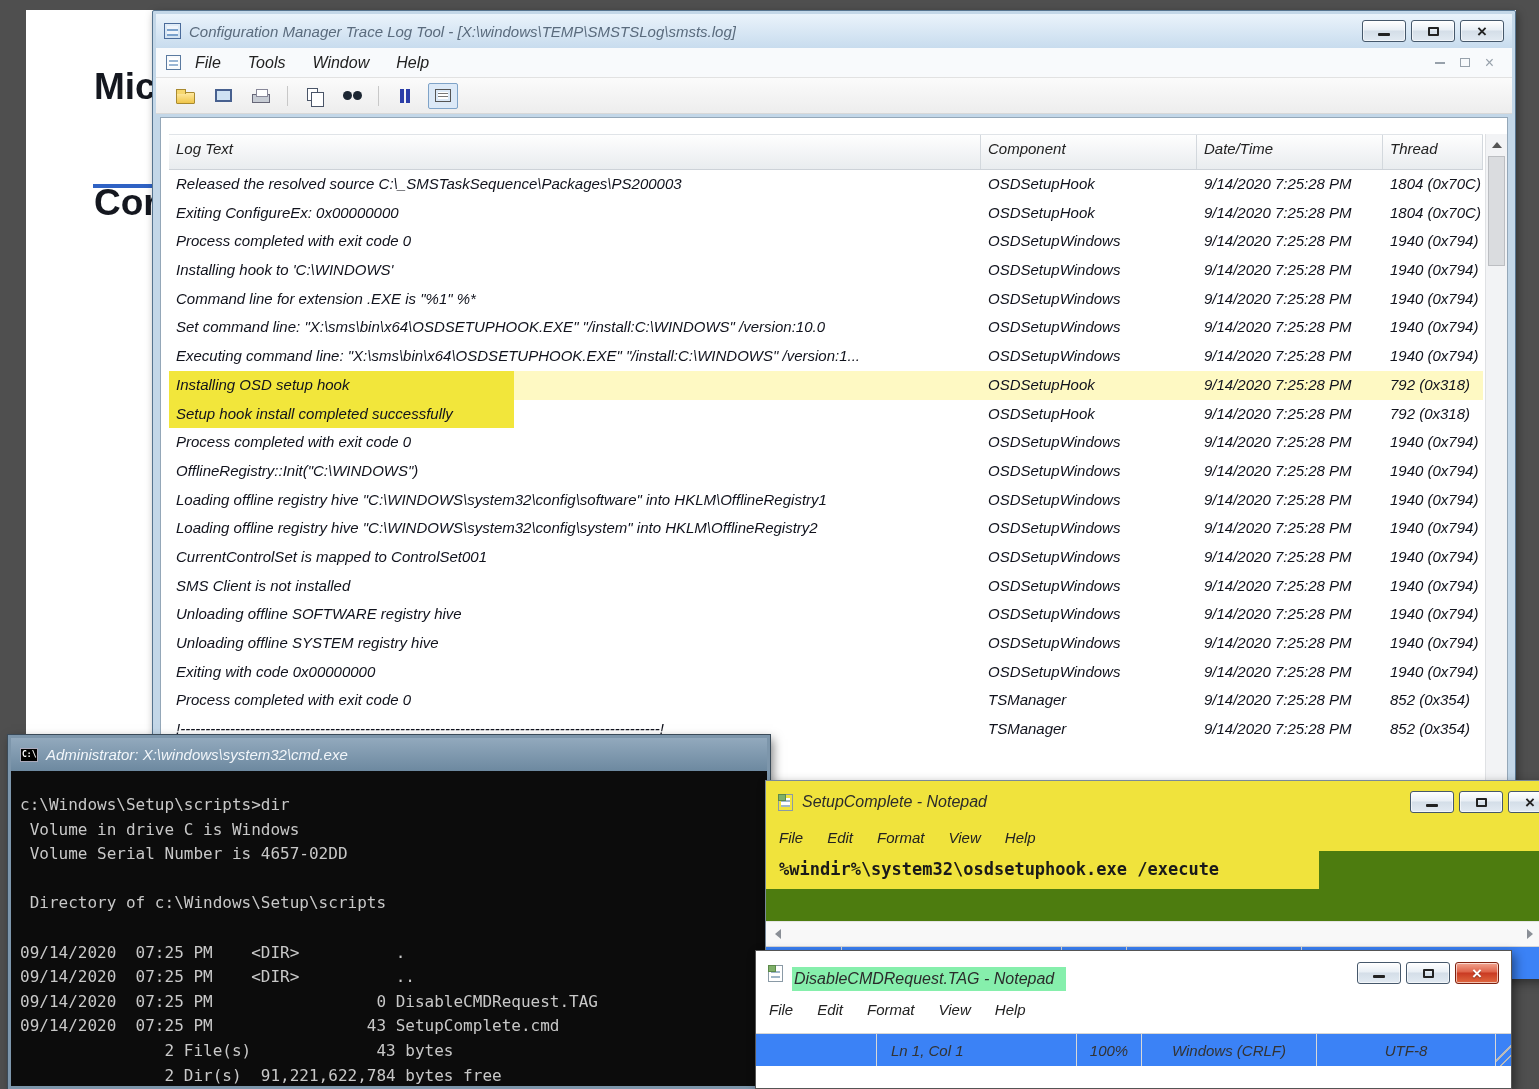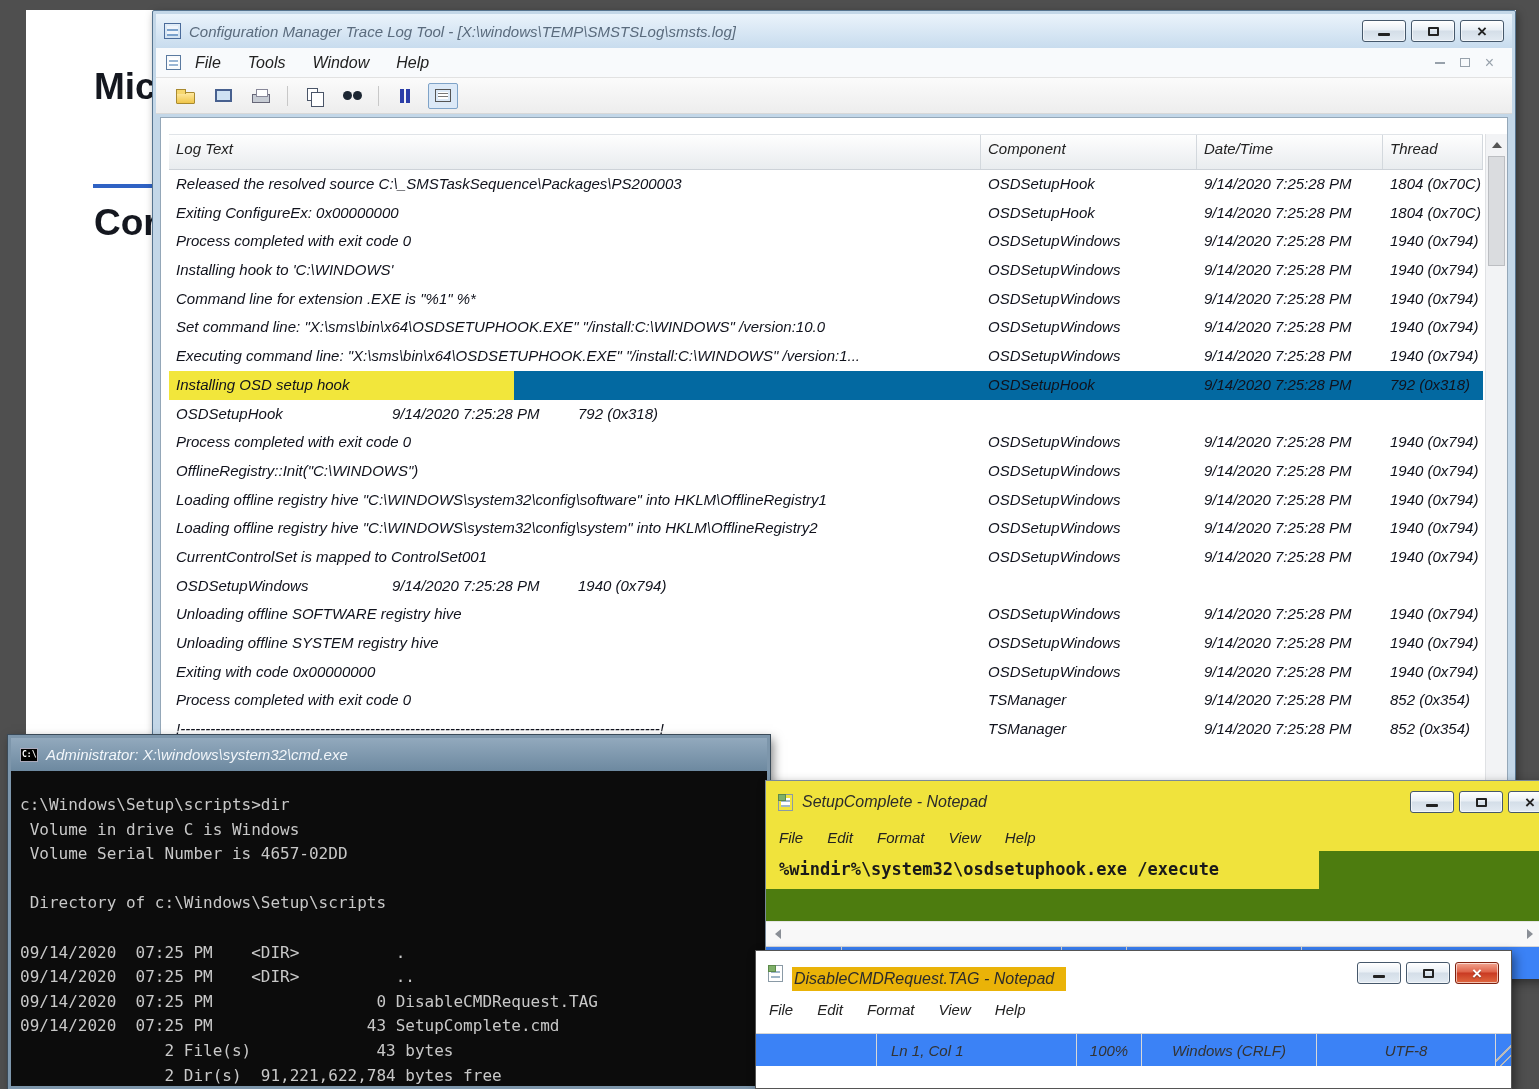--- a/index.html
+++ b/index.html
@@ -5,21 +5,21 @@
   * { margin:0; padding:0; box-sizing:border-box; }
   html,body { width:1539px; height:1089px; }
   body { font-family:"Liberation Sans",sans-serif; background:#4f4f4f; }
   .stage { position:relative; width:1539px; height:1089px; overflow:hidden; font-style:italic; background:#4f4f4f; }
   .mono { font-family:"DejaVu Sans Mono",monospace; font-style:normal; }
 
   
   .bg-window { position:absolute; left:26px; top:10px; width:1490px; height:727px; background:#ffffff; z-index:1; }
   .bg-head { position:absolute; font-style:normal; font-weight:700; font-size:37px; color:#14171f; }
   .bg-head.top { left:68px; top:56px; }
-  .bg-head.bottom { left:68px; top:192px; }
+  .bg-head.bottom { left:68px; top:172px; }
   .bg-accent { position:absolute; left:67px; top:174px; width:62px; height:4px; background:#2f62c4; }
 
   
   .win-controls { margin-left:auto; display:flex; align-items:center; }
   .win-btn { width:44px; height:22px; border:1px solid #46586b; border-radius:3px;
     background:linear-gradient(180deg,#ffffff,#e9eff5 45%,#d4dee8 50%,#e2eaf2);
     display:flex; align-items:center; justify-content:center; font-style:normal;
     box-shadow:inset 0 0 0 1px rgba(255,255,255,.6); }
   .win-btn + .win-btn { margin-left:5px; }
   .g-min { width:12px; height:3px; background:#222; border-radius:1px; margin-top:7px; }
@@ -62,21 +62,21 @@
   .ico-pause::before { left:1px; } .ico-pause::after { right:1px; }
   .ico-list { width:16px; height:13px; border:1px solid #555; background:#fff; padding:2px;
     background-image:repeating-linear-gradient(to bottom,#777 0 1px,transparent 1px 3px); background-clip:content-box; }
 
   .cm-grid { position:absolute; left:7px; right:7px; top:106px; bottom:7px; background:#fff; border:1px solid #94a7b8; }
   .grid-inner { position:absolute; left:8px; right:24px; top:16px; bottom:0; }
   .grid-header { display:flex; height:36px; background:linear-gradient(#fefefe,#e9ecef); border-top:1px solid #e0e4e8; border-bottom:1px solid #cdd2d8; }
   .gh-cell { font-size:15px; color:#222; padding:5px 0 0 7px; border-right:1px solid #d3d8dd; white-space:nowrap; overflow:hidden; }
   .c1 { width:812px; } .c2 { width:216px; } .c3 { width:186px; } .c4 { flex:1; }
   .grid-row { display:flex; height:28.7px; line-height:28.7px; font-size:15px; color:#10121c; white-space:nowrap; }
-  .grid-row.shaded { background:#0369a1; }
+  .grid-row.shaded { background:#fef9c3; }
   .cell { overflow:hidden; padding-left:7px; }
   .c-text { width:812px; position:relative; }
   .c-comp { width:216px; } .c-date { width:186px; } .c-thread { flex:1; }
   .grid-row.hl .c-text::before { content:""; position:absolute; left:0; top:0; bottom:0; width:345px; background:#f2e63b; }
   .c-text span { position:relative; }
 
   .vscroll { position:absolute; top:16px; right:0; bottom:0; width:22px; background:#f2f3f5; border-left:1px solid #dfe1e4; }
   .vs-up,.vs-down { position:absolute; left:0; right:0; height:18px; display:flex; align-items:center; justify-content:center; }
   .vs-up { top:2px; } .vs-down { bottom:2px; }
   .tri-up { width:0; height:0; border-left:5px solid transparent; border-right:5px solid transparent; border-bottom:6px solid #555; }
@@ -123,21 +123,21 @@
   .np1-vscroll { position:absolute; right:0; top:70px; height:70px; width:22px; background:#f8f8f8; border-left:1px solid #e5e5e5; }
   .np1-vscroll .tri-up { border-bottom-color:#9aa0a6; } .np1-vscroll .tri-down { border-top-color:#9aa0a6; }
   .np1-hscroll { position:absolute; left:0; right:0; top:140px; height:25px; background:#f8f8f8; border-top:1px solid #e5e5e5; }
   .hs-left,.hs-right { position:absolute; top:0; bottom:0; width:20px; display:flex; align-items:center; justify-content:center; }
   .hs-left { left:2px; } .hs-right { right:24px; }
   .np1 .np-statusbar { top:165px; }
 
   
   .np2 { left:755px; top:950px; width:757px; height:139px; z-index:5; border-color:#555; }
   .np2 .np-titlebar { height:44px; background:#ffffff; }
-  .np2 .np-title { background:#eab308; padding:3px 12px 3px 2px;margin-top:12px; }
+  .np2 .np-title { background:#86efac; padding:3px 12px 3px 2px;margin-top:12px; }
   .np2 .np-menubar { background:#fff; }
   .np2 .np-statusbar { top:82px; }
 </style>
 </head>
 <body>
 
 <div class="stage">
 
   <div class="bg-window">
     <div class="bg-head top">Mic</div>
@@ -249,20 +249,21 @@
               <div class="cell c-date"><span>9/14/2020 7:25:28 PM</span></div>
               <div class="cell c-thread"><span>1940 (0x794)</span></div>
             </div>
             <div class="grid-row shaded hl">
               <div class="cell c-text"><span>Installing OSD setup hook</span></div>
               <div class="cell c-comp"><span>OSDSetupHook</span></div>
               <div class="cell c-date"><span>9/14/2020 7:25:28 PM</span></div>
               <div class="cell c-thread"><span>792 (0x318)</span></div>
             </div>
             <div class="grid-row hl">
+              <div class="cell c-text"><span>Setup hook install completed successfully</span></div>
               <div class="cell c-comp"><span>OSDSetupHook</span></div>
               <div class="cell c-date"><span>9/14/2020 7:25:28 PM</span></div>
               <div class="cell c-thread"><span>792 (0x318)</span></div>
             </div>
             <div class="grid-row">
               <div class="cell c-text"><span>Process completed with exit code 0</span></div>
               <div class="cell c-comp"><span>OSDSetupWindows</span></div>
               <div class="cell c-date"><span>9/14/2020 7:25:28 PM</span></div>
               <div class="cell c-thread"><span>1940 (0x794)</span></div>
             </div>
@@ -284,20 +285,21 @@
               <div class="cell c-date"><span>9/14/2020 7:25:28 PM</span></div>
               <div class="cell c-thread"><span>1940 (0x794)</span></div>
             </div>
             <div class="grid-row">
               <div class="cell c-text"><span>CurrentControlSet is mapped to ControlSet001</span></div>
               <div class="cell c-comp"><span>OSDSetupWindows</span></div>
               <div class="cell c-date"><span>9/14/2020 7:25:28 PM</span></div>
               <div class="cell c-thread"><span>1940 (0x794)</span></div>
             </div>
             <div class="grid-row">
+              <div class="cell c-text"><span>SMS Client is not installed</span></div>
               <div class="cell c-comp"><span>OSDSetupWindows</span></div>
               <div class="cell c-date"><span>9/14/2020 7:25:28 PM</span></div>
               <div class="cell c-thread"><span>1940 (0x794)</span></div>
             </div>
             <div class="grid-row">
               <div class="cell c-text"><span>Unloading offline SOFTWARE registry hive</span></div>
               <div class="cell c-comp"><span>OSDSetupWindows</span></div>
               <div class="cell c-date"><span>9/14/2020 7:25:28 PM</span></div>
               <div class="cell c-thread"><span>1940 (0x794)</span></div>
             </div>

